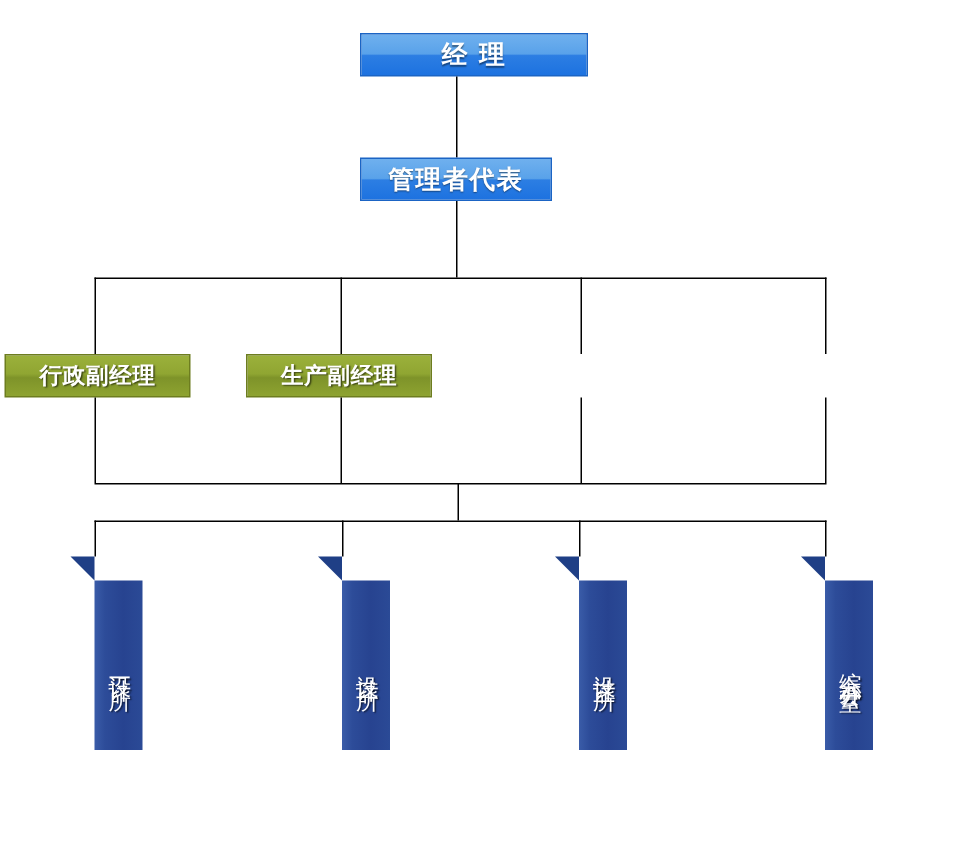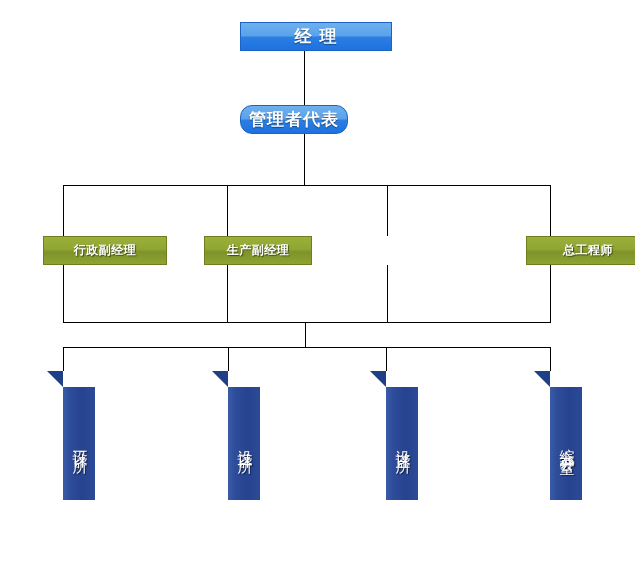--- a/index.html
+++ b/index.html
@@ -31,26 +31,25 @@
   }
 
   
   .node-green{
     position:absolute;
     box-sizing:border-box;
     border:1px solid #6d7d1f;
     background:linear-gradient(to bottom,#9bb03b 0%,#90a632 45%,#7e9329 55%,#8ea331 100%);
     display:flex;align-items:center;justify-content:center;
     color:#ffffff;
-    font-size:12px;
+    font-size:15px;
     font-weight:bold;
     letter-spacing:0.5px;
     text-shadow:1px 1px 1px rgba(0,0,0,.55);
     white-space:nowrap;
-    margin-left:40px;
   }
 
   
   .banner{
     position:absolute;
     width:32px;
   }
   .banner .fold{
     position:absolute;
     left:-16px;top:0;
@@ -80,37 +79,36 @@
 </style>
 </head>
 <body>
 
 <div id="canvas">
 
   <div class="node-blue" style="left:240px;top:22px;width:152px;height:29px;">经 理</div>
 
   <div class="ln v" style="left:304px;top:51px;height:54px;"></div>
 
-  <div class="node-blue" style="left:240px;top:105px;width:108px;height:29px;border-radius:12px;">管理者代表</div>
+  <div class="node-blue" style="left:240px;top:105px;width:128px;height:29px;">管理者代表</div>
 
   <div class="ln v" style="left:304px;top:134px;height:51px;"></div>
 
   <div class="ln h" style="left:63px;top:185px;width:488px;"></div>
 
   <div class="ln v" style="left:63px;top:185px;height:51px;"></div>
   <div class="ln v" style="left:227px;top:185px;height:51px;"></div>
   <div class="ln v" style="left:387px;top:185px;height:51px;"></div>
   <div class="ln v" style="left:550px;top:185px;height:51px;"></div>
 
   <div class="node-green" style="left:3px;top:236px;width:124px;height:29px;">行政副经理</div>
 
-  <div class="node-green" style="left:164px;top:236px;width:108px;height:29px;">生产副经理</div>
+  <div class="node-green" style="left:164px;top:236px;width:124px;height:29px;">生产副经理</div>
 
 
-  <div class="node-green" style="left:486px;top:236px;width:124px;height:29px;">总工程师</div>
 
   <div class="ln v" style="left:63px;top:265px;height:57px;"></div>
   <div class="ln v" style="left:227px;top:265px;height:57px;"></div>
   <div class="ln v" style="left:387px;top:265px;height:57px;"></div>
   <div class="ln v" style="left:550px;top:265px;height:57px;"></div>
 
   <div class="ln h" style="left:63px;top:322px;width:488px;"></div>
 
   <div class="ln v" style="left:305px;top:322px;height:25px;"></div>
 

